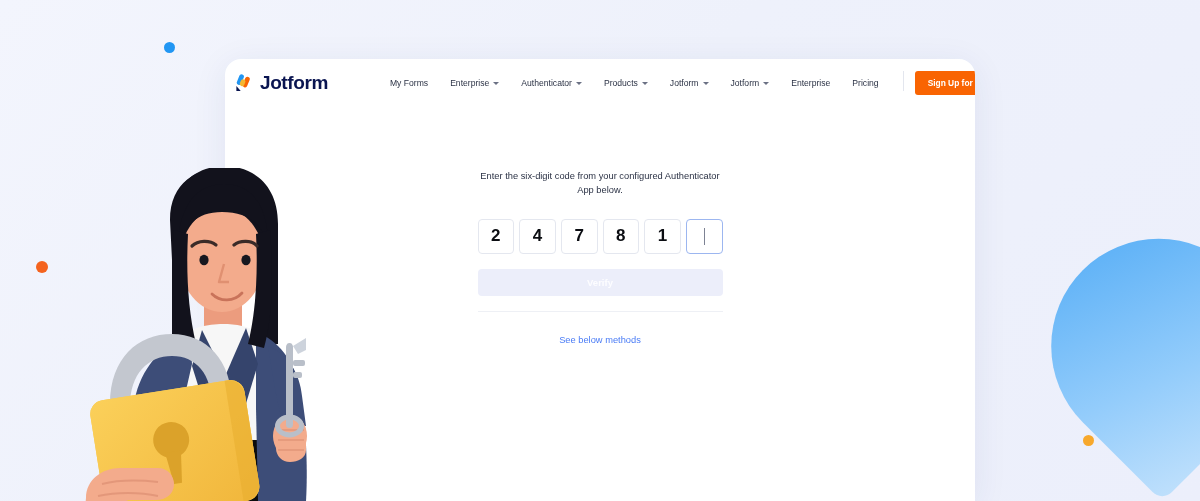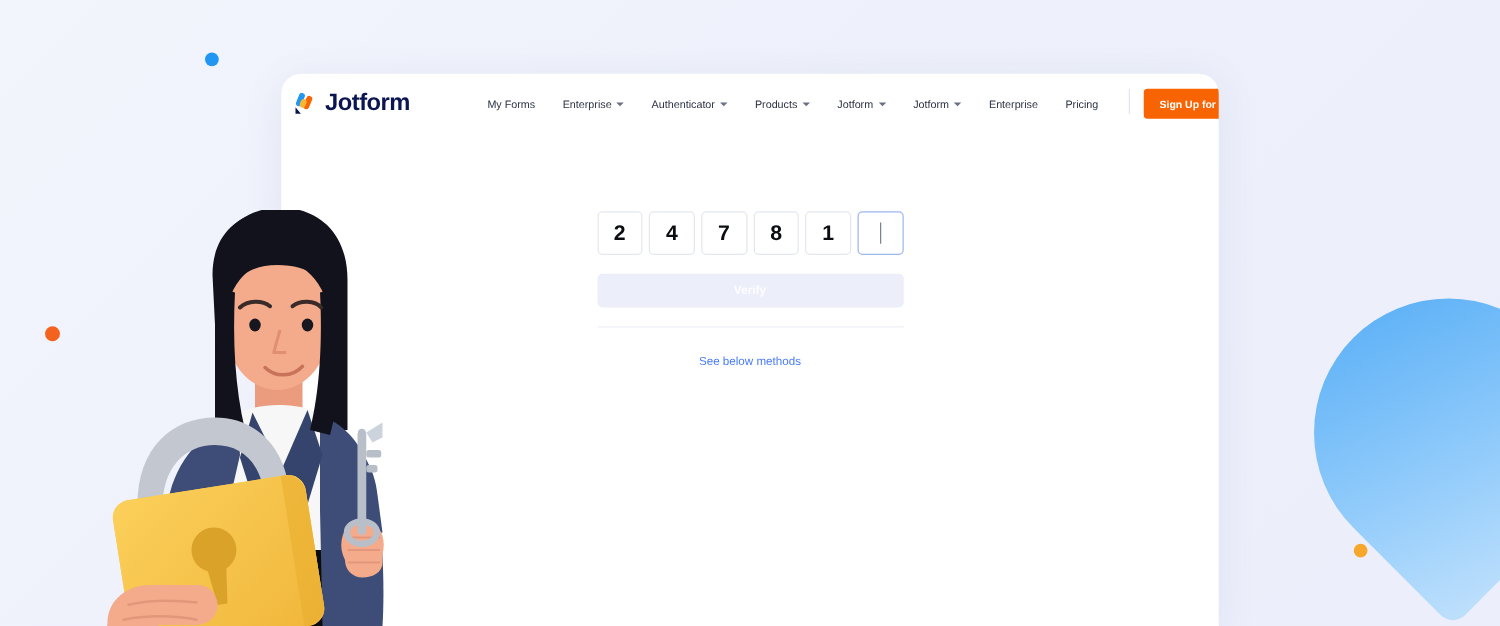--- a/index.html
+++ b/index.html
@@ -172,20 +172,21 @@
       </div>
       <div class="nav-item">
         <span>Pricing</span>
       </div>
       <div class="nav-divider"></div>
       <button class="signup-btn">Sign Up for Free</button>
     </nav>
   </div>
 
   <div class="auth">
+    <div class="auth-desc">Enter the six-digit code from your configured Authenticator App below.</div>
 
 
     <div class="code-row">
       <div class="code-box">2</div>
       <div class="code-box">4</div>
       <div class="code-box">7</div>
       <div class="code-box">8</div>
       <div class="code-box">1</div>
       <div class="code-box focused">
         <span class="caret-bar"></span>

